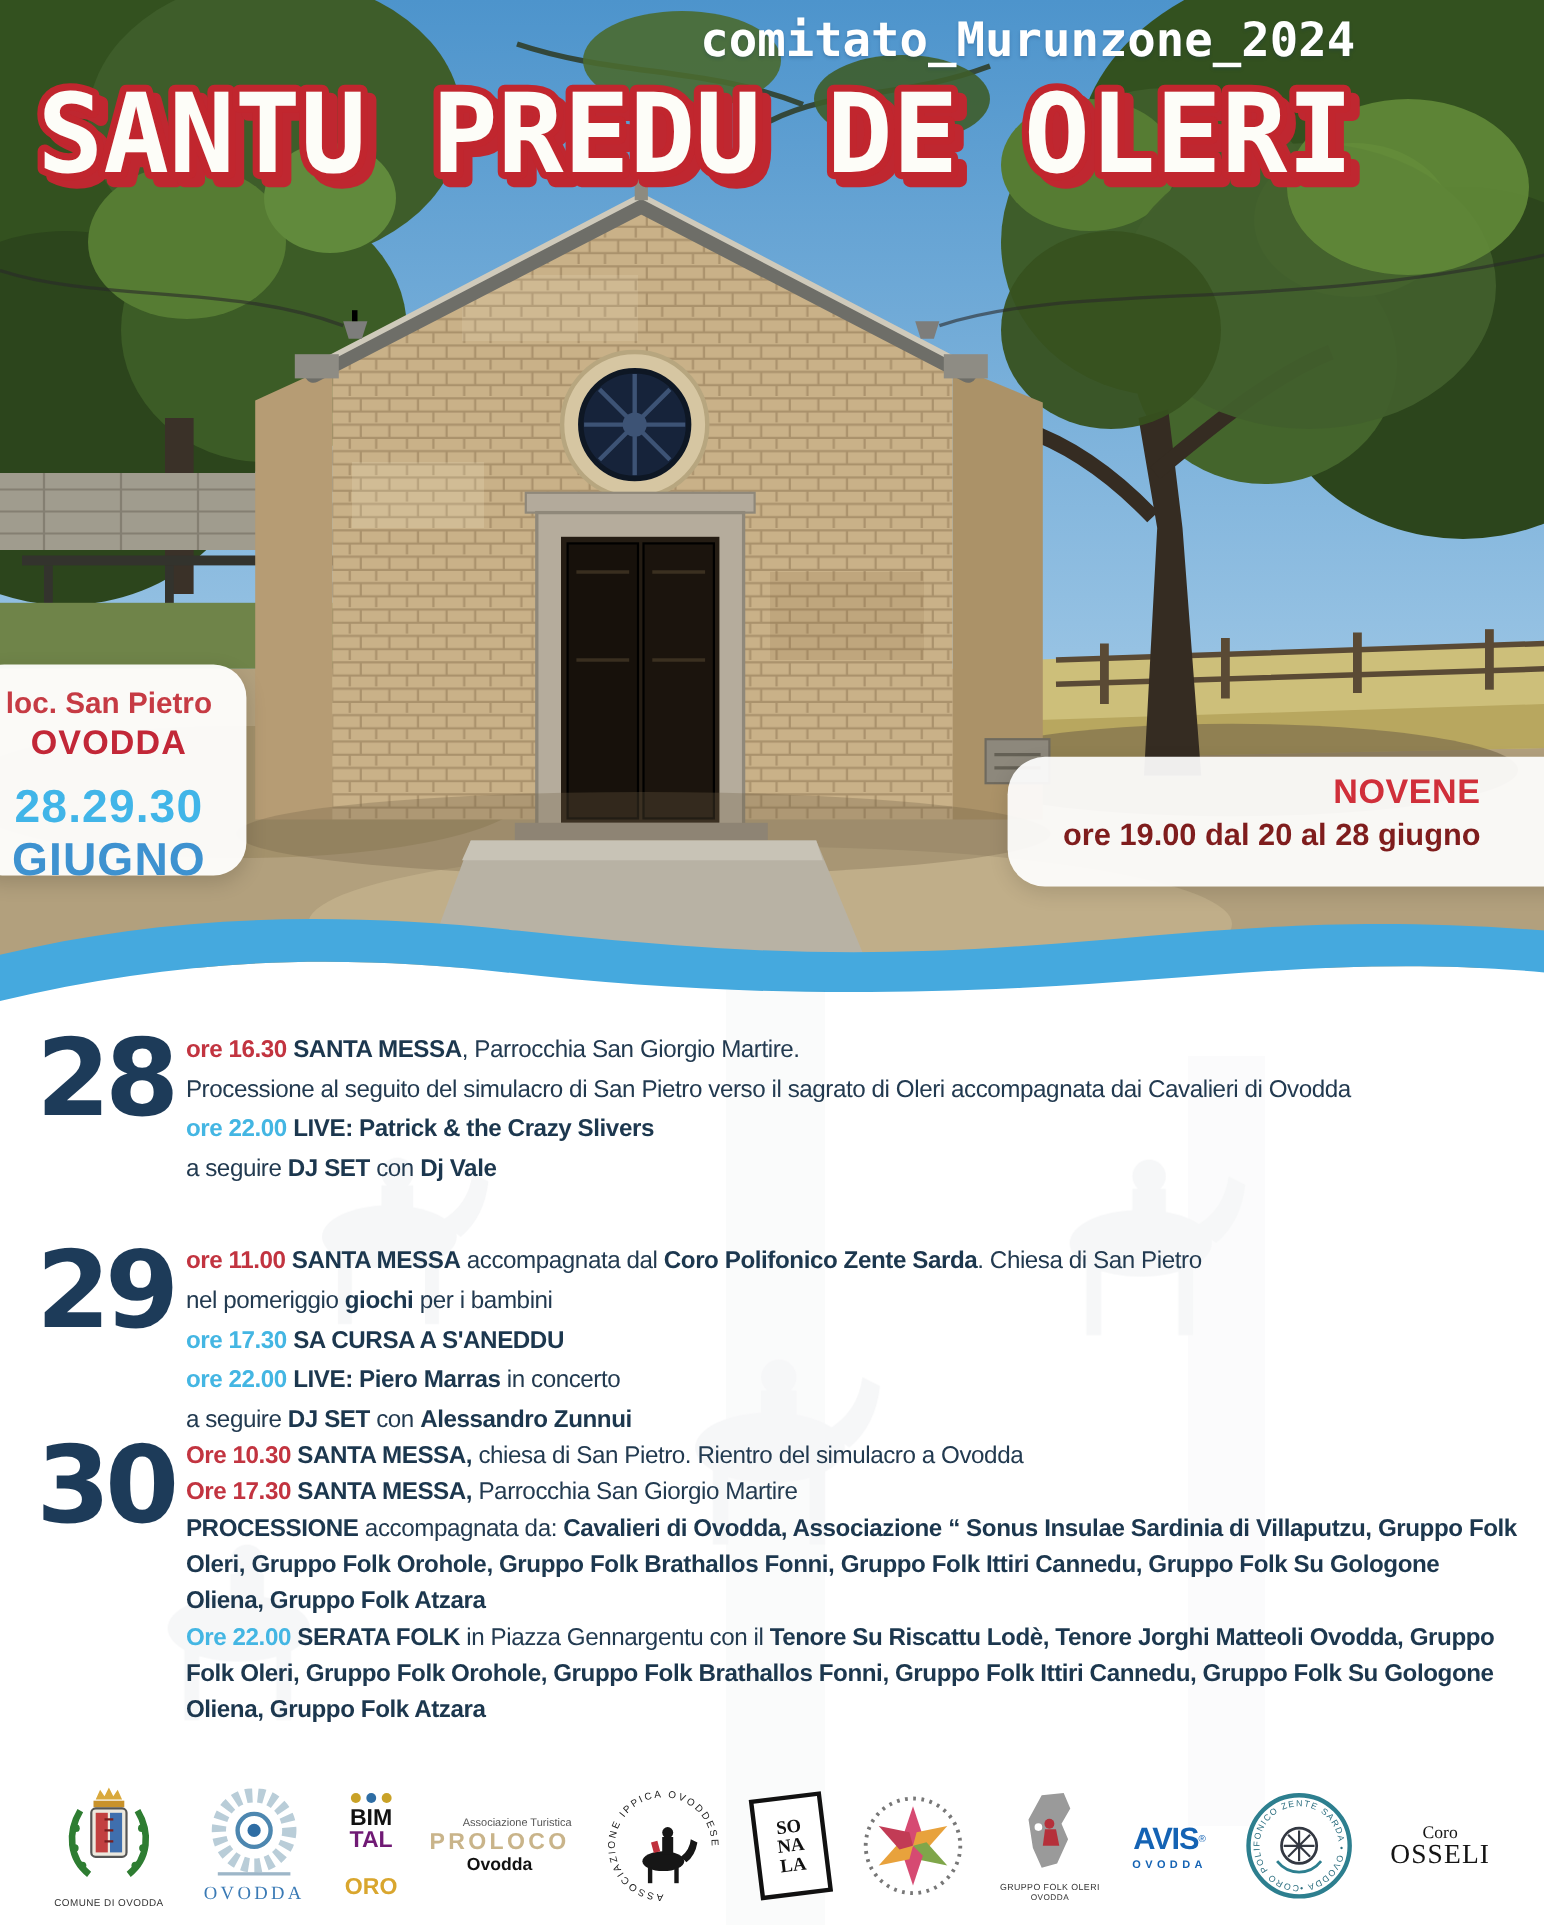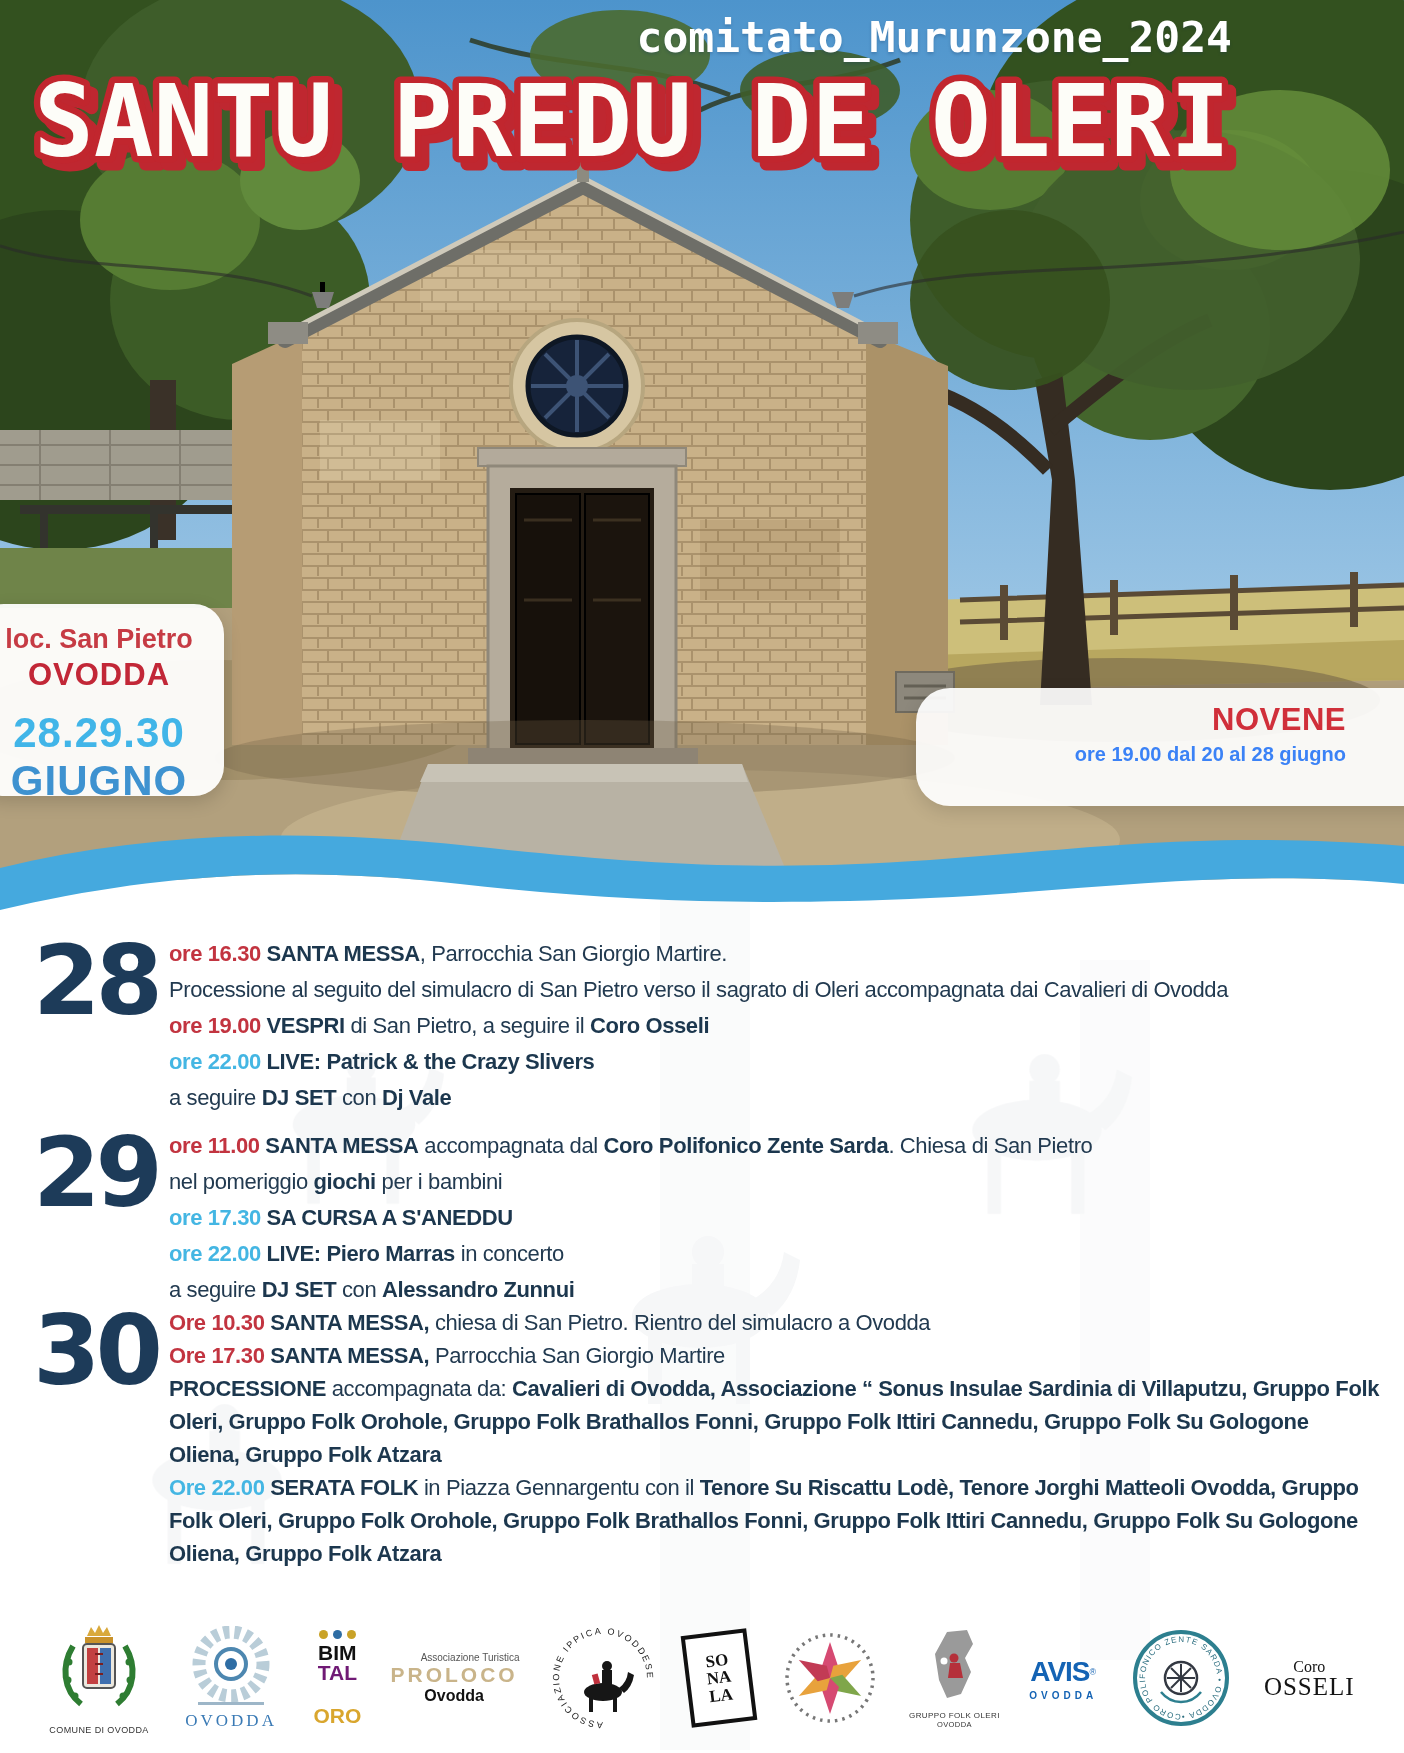--- a/index.html
+++ b/index.html
@@ -17,21 +17,21 @@
            padding-top:20px;box-sizing:border-box;box-shadow:0 6px 18px rgba(0,0,0,.15);}
   .loc1{color:#c63b44;font-size:27px;font-weight:600;}
   .loc2{color:#c22737;font-size:31px;font-weight:800;letter-spacing:1px;margin-top:2px;}
   .dates{color:#41b5e8;font-size:42px;font-weight:800;margin-top:16px;letter-spacing:1px;}
   .month{color:#3e92d0;font-size:42px;font-weight:800;letter-spacing:1px;}
   
   .novena-box{position:absolute;top:688px;right:-42px;width:530px;height:118px;
               background:rgba(255,255,255,.92);border-radius:34px;text-align:right;
               padding:14px 100px 0 0;box-sizing:border-box;box-shadow:0 6px 18px rgba(0,0,0,.12);}
   .novena-title{color:#d02f3a;font-weight:800;font-size:31px;letter-spacing:.5px;}
-  .novena-sub{color:#3b82f6;font-weight:700;font-size:20px;margin-top:5px;}
+  .novena-sub{color:#7f1d1d;font-weight:700;font-size:28px;margin-top:5px;}
   .wave{position:absolute;top:806px;left:0;}
   
   .watermark{position:absolute;top:900px;left:0;pointer-events:none;}
   .day{position:absolute;left:33px;display:flex;align-items:flex-start;}
   .day--28{top:936px;}
   .day--29{top:1128px;}
   .day--30{top:1306px;}
   .day-num{width:132px;flex:0 0 132px;font-size:97px;font-weight:800;color:#1d3b59;
            letter-spacing:-5px;line-height:.92;font-family:"DejaVu Sans",sans-serif;}
   .day-lines{margin-left:4px;width:1215px;font-size:22px;line-height:36px;
@@ -269,21 +269,20 @@
       <rect x="660" y="0" width="90" height="850" opacity=".5"></rect>
       <rect x="1080" y="60" width="70" height="700" opacity=".4"></rect>
     </g>
   </svg>
 
   <div class="day day--28">
     <div class="day-num">28</div>
     <div class="day-lines">
         <p class="line"><span class="seg red">ore 16.30 </span><span class="seg b">SANTA MESSA</span><span class="seg">, Parrocchia San Giorgio Martire.</span></p>
         <p class="line"><span class="seg">Processione al seguito del simulacro di San Pietro verso il sagrato di Oleri accompagnata dai Cavalieri di Ovodda</span></p>
-        <p class="line"><span class="seg red">ore 19.00 </span><span class="seg b">VESPRI</span><span class="seg"> di San Pietro, a seguire il </span><span class="seg b">Coro Osseli</span></p>
         <p class="line"><span class="seg cyan">ore 22.00 </span><span class="seg b">LIVE: Patrick &amp; the Crazy Slivers</span></p>
         <p class="line"><span class="seg">a seguire </span><span class="seg b">DJ SET</span><span class="seg"> con </span><span class="seg b">Dj Vale</span></p>
       </div>
   </div>
   <div class="day day--29">
     <div class="day-num">29</div>
     <div class="day-lines">
         <p class="line"><span class="seg red">ore 11.00 </span><span class="seg b">SANTA MESSA</span><span class="seg"> accompagnata dal </span><span class="seg b">Coro Polifonico Zente Sarda</span><span class="seg">. Chiesa di San Pietro</span></p>
         <p class="line"><span class="seg">nel pomeriggio </span><span class="seg b">giochi</span><span class="seg"> per i bambini</span></p>
         <p class="line"><span class="seg cyan">ore 17.30 </span><span class="seg b">SA CURSA A S'ANEDDU</span></p>

